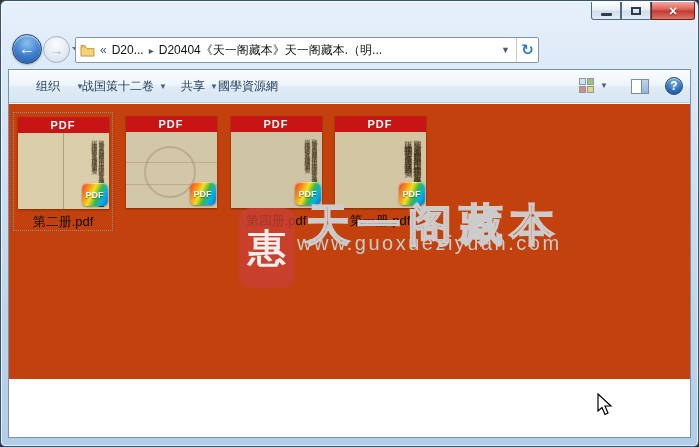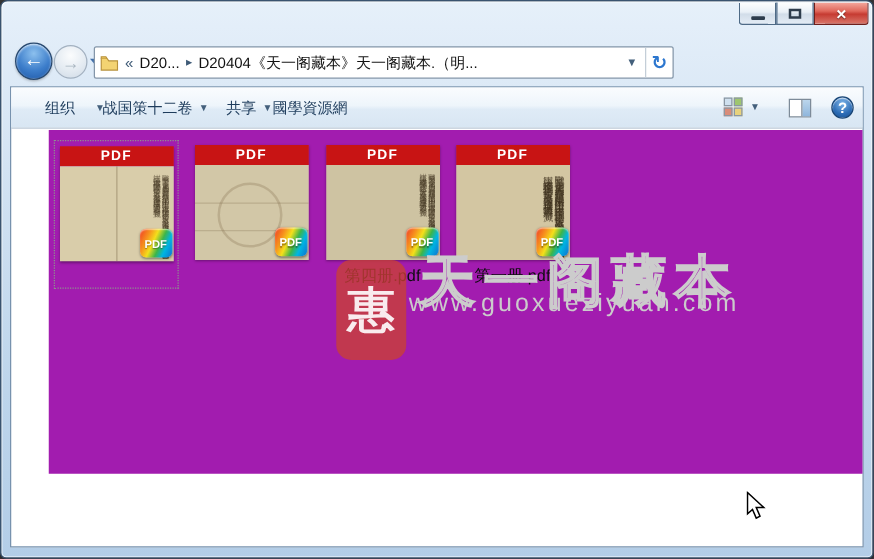--- a/index.html
+++ b/index.html
@@ -58,21 +58,21 @@
   .views-grid{display:grid;grid-template-columns:7px 7px;grid-template-rows:7px 7px;gap:1px;}
   .views-grid span{border:1px solid #8b97a3;}
   .vg1{background:#cfe0ef;} .vg2{background:#9ec66f;} .vg3{background:#d98c7a;} .vg4{background:#e8d27c;}
   #tb-preview{position:absolute;left:622px;top:9px;width:18px;height:15px;border:1px solid #7d8b99;background:#fff;}
   #tb-preview span{position:absolute;right:0;top:0;bottom:0;width:7px;background:linear-gradient(180deg,#bcd6ec,#8fb6dc);border-left:1px solid #7d8b99;}
   #tb-help{position:absolute;left:656px;top:7px;width:18px;height:18px;border-radius:50%;
     background:radial-gradient(circle at 50% 30%,#7db4e8 0%,#2c6cb5 60%,#174f92 100%);
     border:1px solid #1c4878;color:#fff;font-size:12px;font-weight:bold;display:flex;align-items:center;justify-content:center;
     box-shadow:inset 0 1px 1px rgba(255,255,255,.7);}
   
-  #main{position:absolute;left:0;right:0;top:34px;bottom:58px;background:#a21caf;overflow:hidden;margin-left:30px;}
+  #main{position:absolute;left:0;right:0;top:34px;bottom:58px;background:#c2410c;overflow:hidden;}
   .file-item{position:absolute;top:8px;width:100px;height:119px;z-index:2;}
   .file-item.selected{border:1px dotted #8f8f8f;}
   #item-0{left:4px;} #item-1{left:112px;} #item-2{left:217px;} #item-3{left:321px;}
   .thumb{position:relative;width:91px;height:92px;margin:4px auto 0;box-shadow:0 1px 2px rgba(0,0,0,.35);}
   .thumb-banner{position:absolute;left:0;top:0;right:0;height:16px;background:#c81414;
     color:#fff;font-weight:bold;font-size:11px;letter-spacing:1px;text-align:center;line-height:16px;}
   .thumb-body{position:absolute;left:0;top:16px;right:0;bottom:0;overflow:hidden;}
   .tb-paper1{background:#d9cdaa;} .tb-paper2{background:#d2c7a7;} .tb-paper3{background:#cec3a2;} .tb-paper4{background:#d3c6a2;}
   .ms-text{position:absolute;inset:2px 4px;writing-mode:vertical-rl;font-size:6px;line-height:7px;
     color:rgba(66,52,32,.55);letter-spacing:1px;overflow:hidden;word-break:break-all;}
@@ -185,20 +185,21 @@
 
       <div class="file-item selected" id="item-0">
         <div class="thumb">
           <div class="thumb-banner">PDF</div>
           <div class="thumb-body tb-paper1">
             <div class="ms-text">戰國策卷之一東周西周秦齊楚趙魏韓燕宋衛中山謀臣策士縱橫捭闔之術行於天下蘇秦張儀合縱連橫諸侯力政爭相吞滅戰國策卷之一東周西周秦齊楚趙魏韓燕宋衛中山謀臣策士縱橫捭闔之術行於天下蘇秦張儀合縱連橫諸侯力政爭相吞滅</div>
             <div class="fold-line"></div>
           </div>
           <div class="pdf-badge">PDF</div>
         </div>
+        <div class="file-label">第二册.pdf</div>
       </div>
 
       <div class="file-item" id="item-1">
         <div class="thumb">
           <div class="thumb-banner">PDF</div>
           <div class="thumb-body tb-paper2">
             <div class="seal-ring"></div>
             <div class="crease"></div>
             <div class="crease c2"></div>
           </div>

